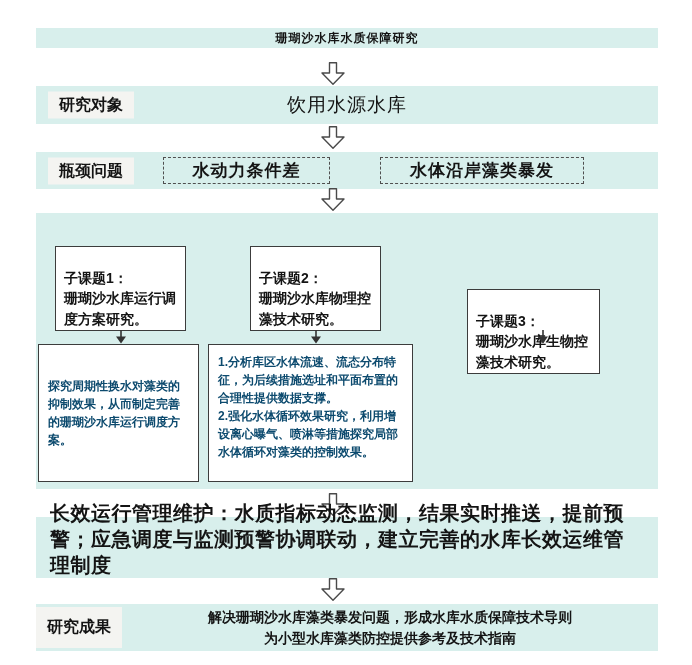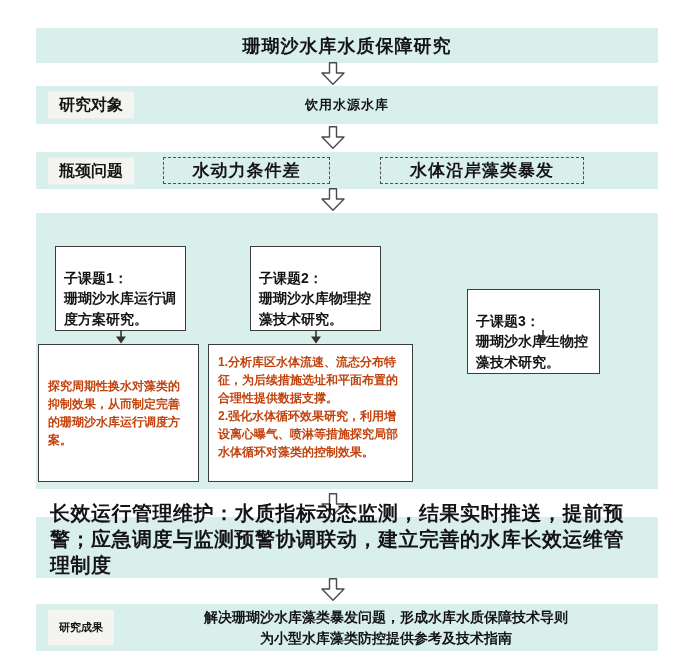--- a/index.html
+++ b/index.html
@@ -6,26 +6,26 @@
   body{
     width:692px;height:665px;position:relative;background:#ffffff;
     font-family:"Liberation Sans",sans-serif;color:#141414;overflow:hidden;
   }
   .band{position:absolute;left:36px;width:622px;background:#d8efec;box-sizing:border-box;}
   .side-label{
     position:absolute;left:12px;top:50%;transform:translateY(-50%);
     background:#f4f4f1;padding:3px 11px;font-size:16px;font-weight:bold;white-space:nowrap;
   }
   
-  #title-band{top:28px;height:35px;display:flex;align-items:center;justify-content:center;
-    font-size:18px;font-weight:bold;letter-spacing:1px;}
+  #title-band{top:28px;height:20px;display:flex;align-items:center;justify-content:center;
+    font-size:12px;font-weight:bold;letter-spacing:1px;}
   
   #object-band{top:86px;height:38px;}
   #object-value{width:100%;height:100%;display:flex;align-items:center;justify-content:center;
-    font-size:13px;font-weight:bold;letter-spacing:1px;}
+    font-size:19px;font-weight:normal;letter-spacing:1px;}
   
   #bottleneck-band{top:152px;height:37px;}
   .dashed-box{
     position:absolute;top:5px;height:27px;border:1.6px dashed #4f4f4f;box-sizing:border-box;
     display:flex;align-items:center;justify-content:center;font-size:17px;font-weight:bold;letter-spacing:1px;
   }
   #problem-1{left:127px;width:167px;}
   #problem-2{left:344px;width:204px;}
   
   #content-box{top:213px;height:276px;}
@@ -36,21 +36,21 @@
     border:1.5px solid #3c3c3c;box-sizing:border-box;padding:21px 8px;
     font-size:14px;font-weight:bold;line-height:1.45;
   }
   #sub-1{left:19px;}
   #sub-2{left:214px;}
   #sub-3{left:431px;width:133px;margin-top:43px;}
   .sub-heading{display:block;}
   .detail-box{
     position:absolute;top:131px;height:138px;background:#ffffff;
     border:1.5px solid #3c3c3c;box-sizing:border-box;padding:8px 9px;
-    font-size:12px;font-weight:bold;line-height:1.5;color:#c2410c;
+    font-size:12px;font-weight:bold;line-height:1.5;color:#0c4a6e;
   }
   .detail-box p{margin:0;}
   #detail-1{left:2px;width:161px;display:flex;flex-direction:column;justify-content:center;}
   #detail-2{left:172px;width:205px;}
   #detail-3{left:386px;width:231px;}
   .inner-arrow{position:absolute;top:117px;width:14px;height:14px;}
   #inner-arrow-1{left:78px;}
   #inner-arrow-2{left:273px;}
   #inner-arrow-3{left:500px;}
   
@@ -58,22 +58,22 @@
   #arrow-1{top:62px;}
   #arrow-2{top:126px;}
   #arrow-3{top:188px;}
   #arrow-4{top:493px;}
   #arrow-5{top:578px;}
   
   #longterm-band{top:517px;height:61px;display:flex;align-items:flex-end;
     padding:0 14px;font-size:20px;font-weight:bold;line-height:26px;letter-spacing:0.5px;}
   
   #results-band{top:604px;height:47px;display:flex;align-items:center;}
-  #results-label{margin-left:12px;background:#f4f4f1;padding:10px 11px;
-    font-size:11px;font-weight:bold;white-space:nowrap;flex:none;}
+  #results-label{background:#f4f4f1;padding:10px 11px;
+    font-size:16px;font-weight:bold;white-space:nowrap;flex:none;}
   #results-text{flex:1;text-align:center;font-size:14px;font-weight:bold;line-height:21px;}
 </style>
 </head>
 <body>
 
 <div class="band" id="title-band">珊瑚沙水库水质保障研究</div>
 
 <svg class="flow-arrow" id="arrow-1" viewBox="0 0 26 23">
   <path d="M9.5 0.8 L16.5 0.8 L16.5 11 L24 11 L13 22.2 L2 11 L9.5 11 Z" fill="#ffffff" stroke="#4a4a4a" stroke-width="1.4" stroke-linejoin="round"></path>
 </svg>

